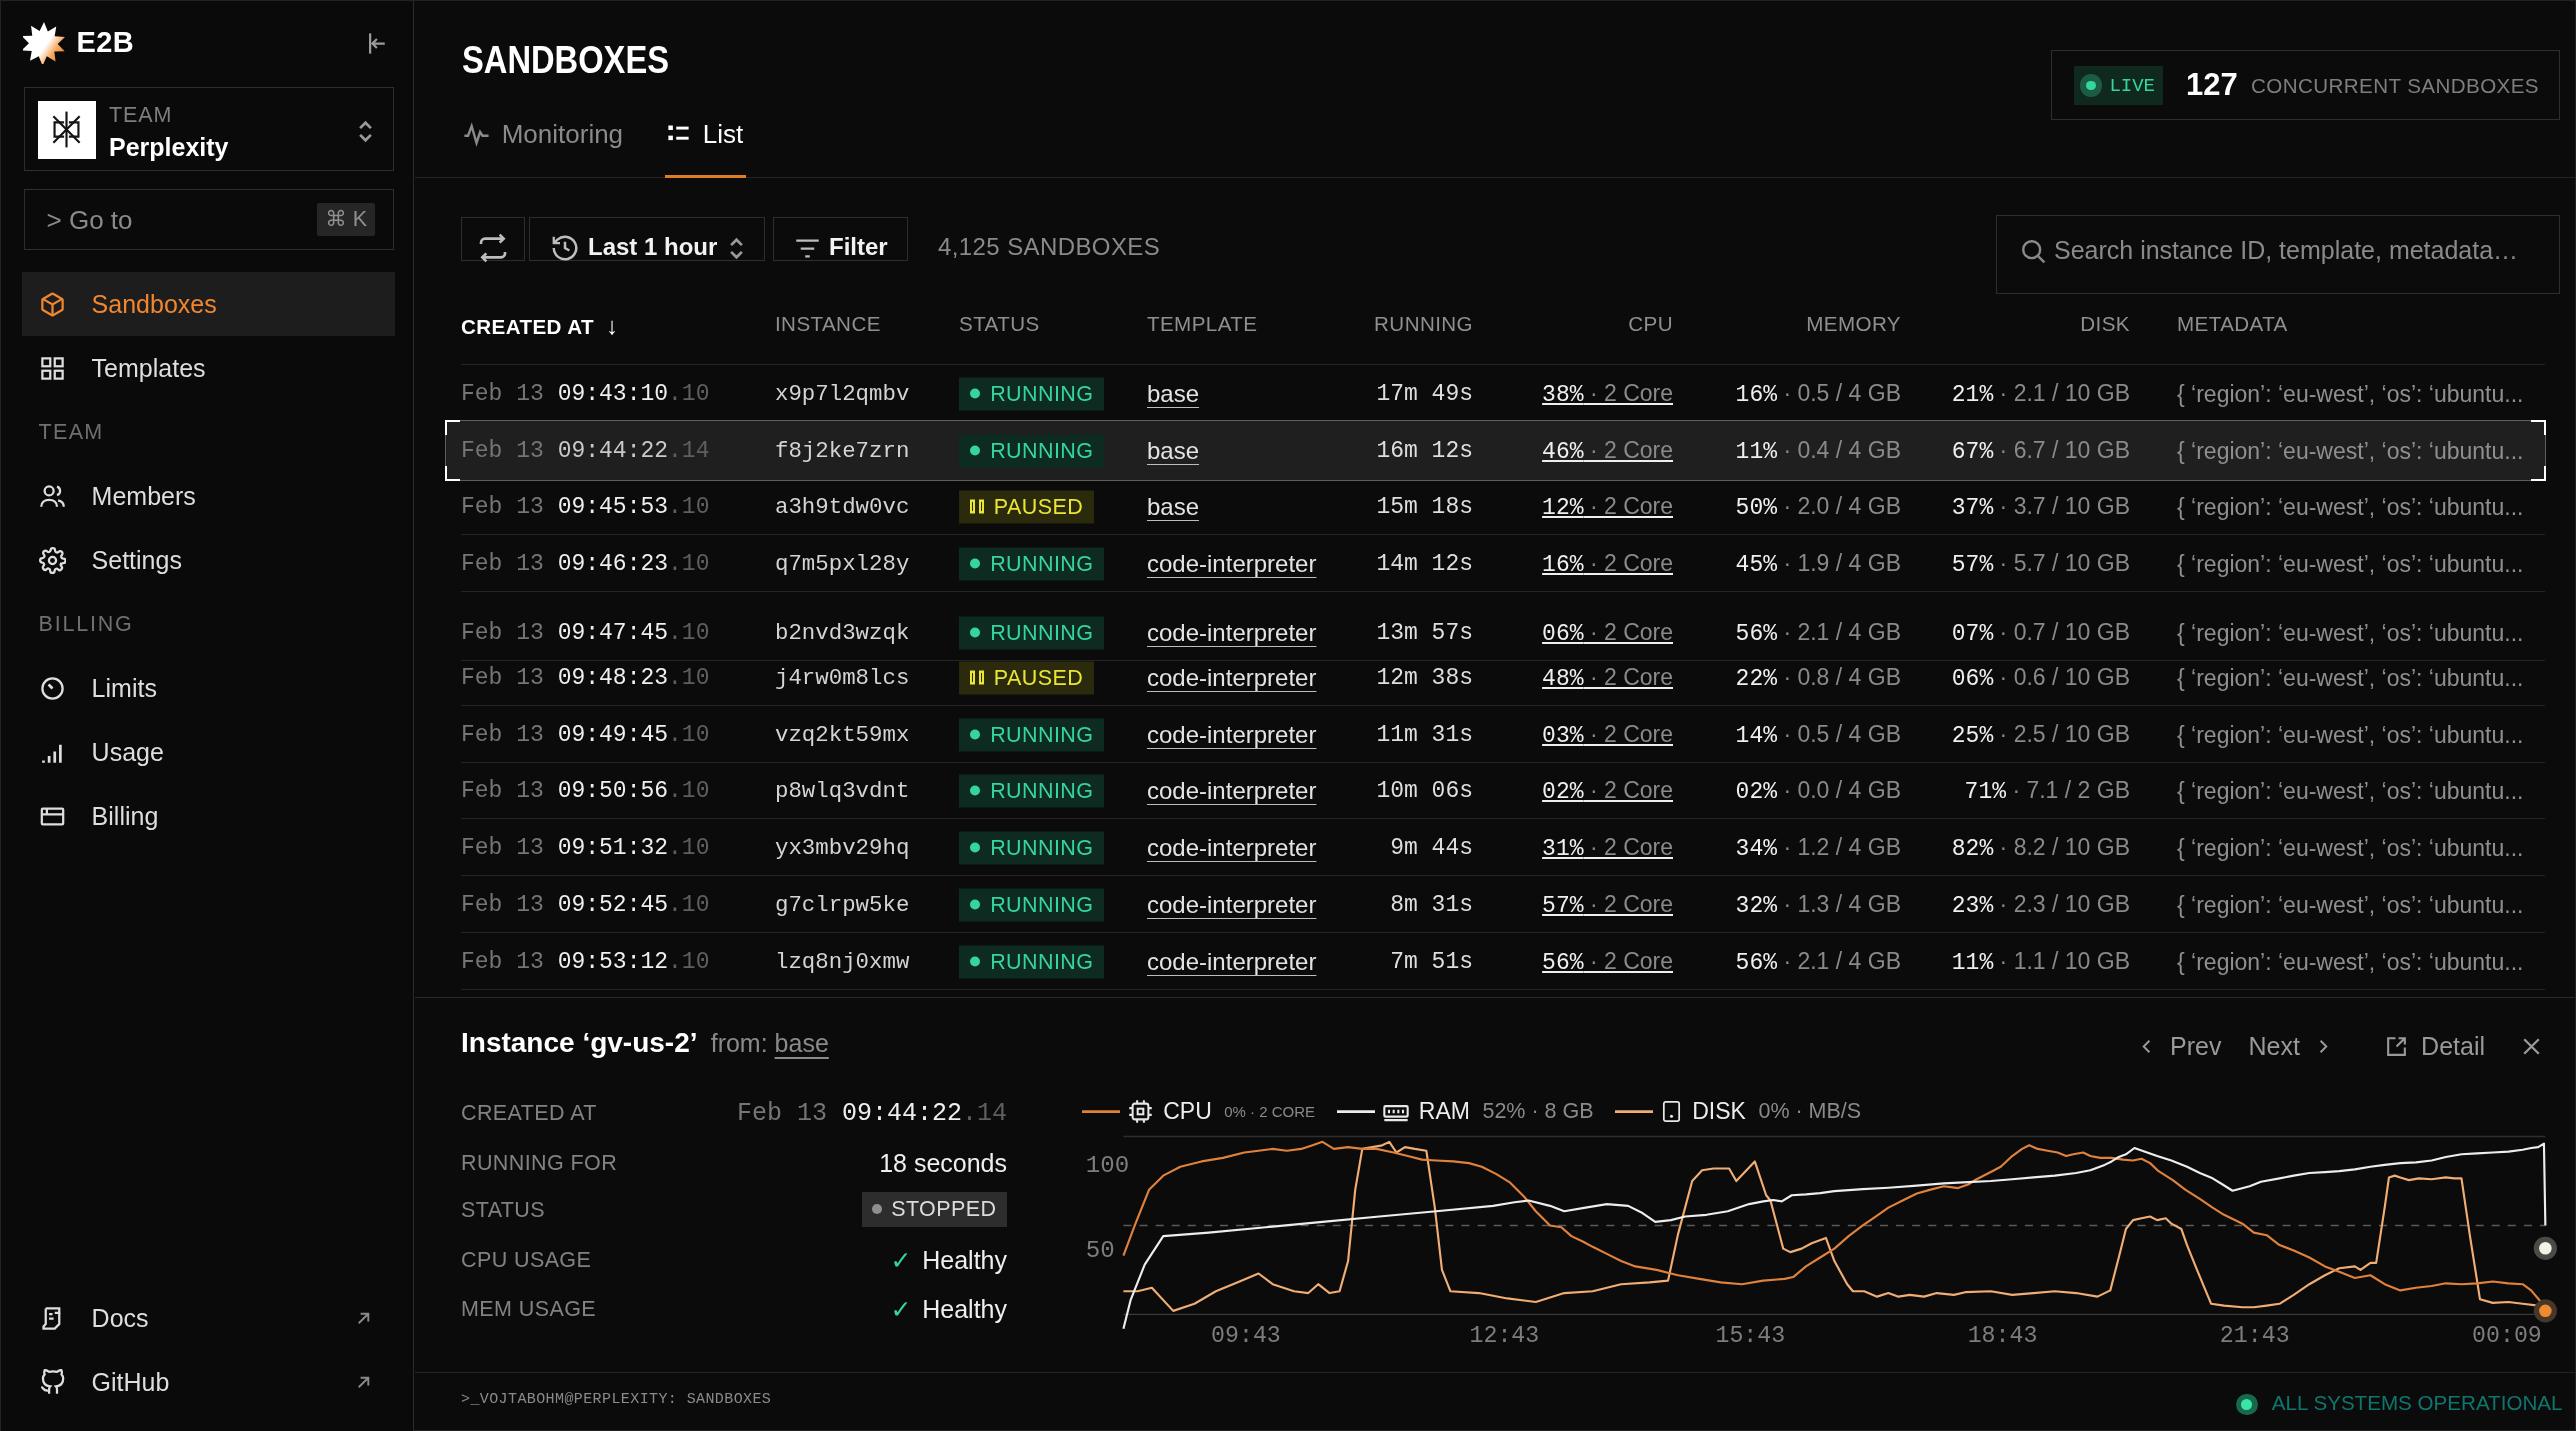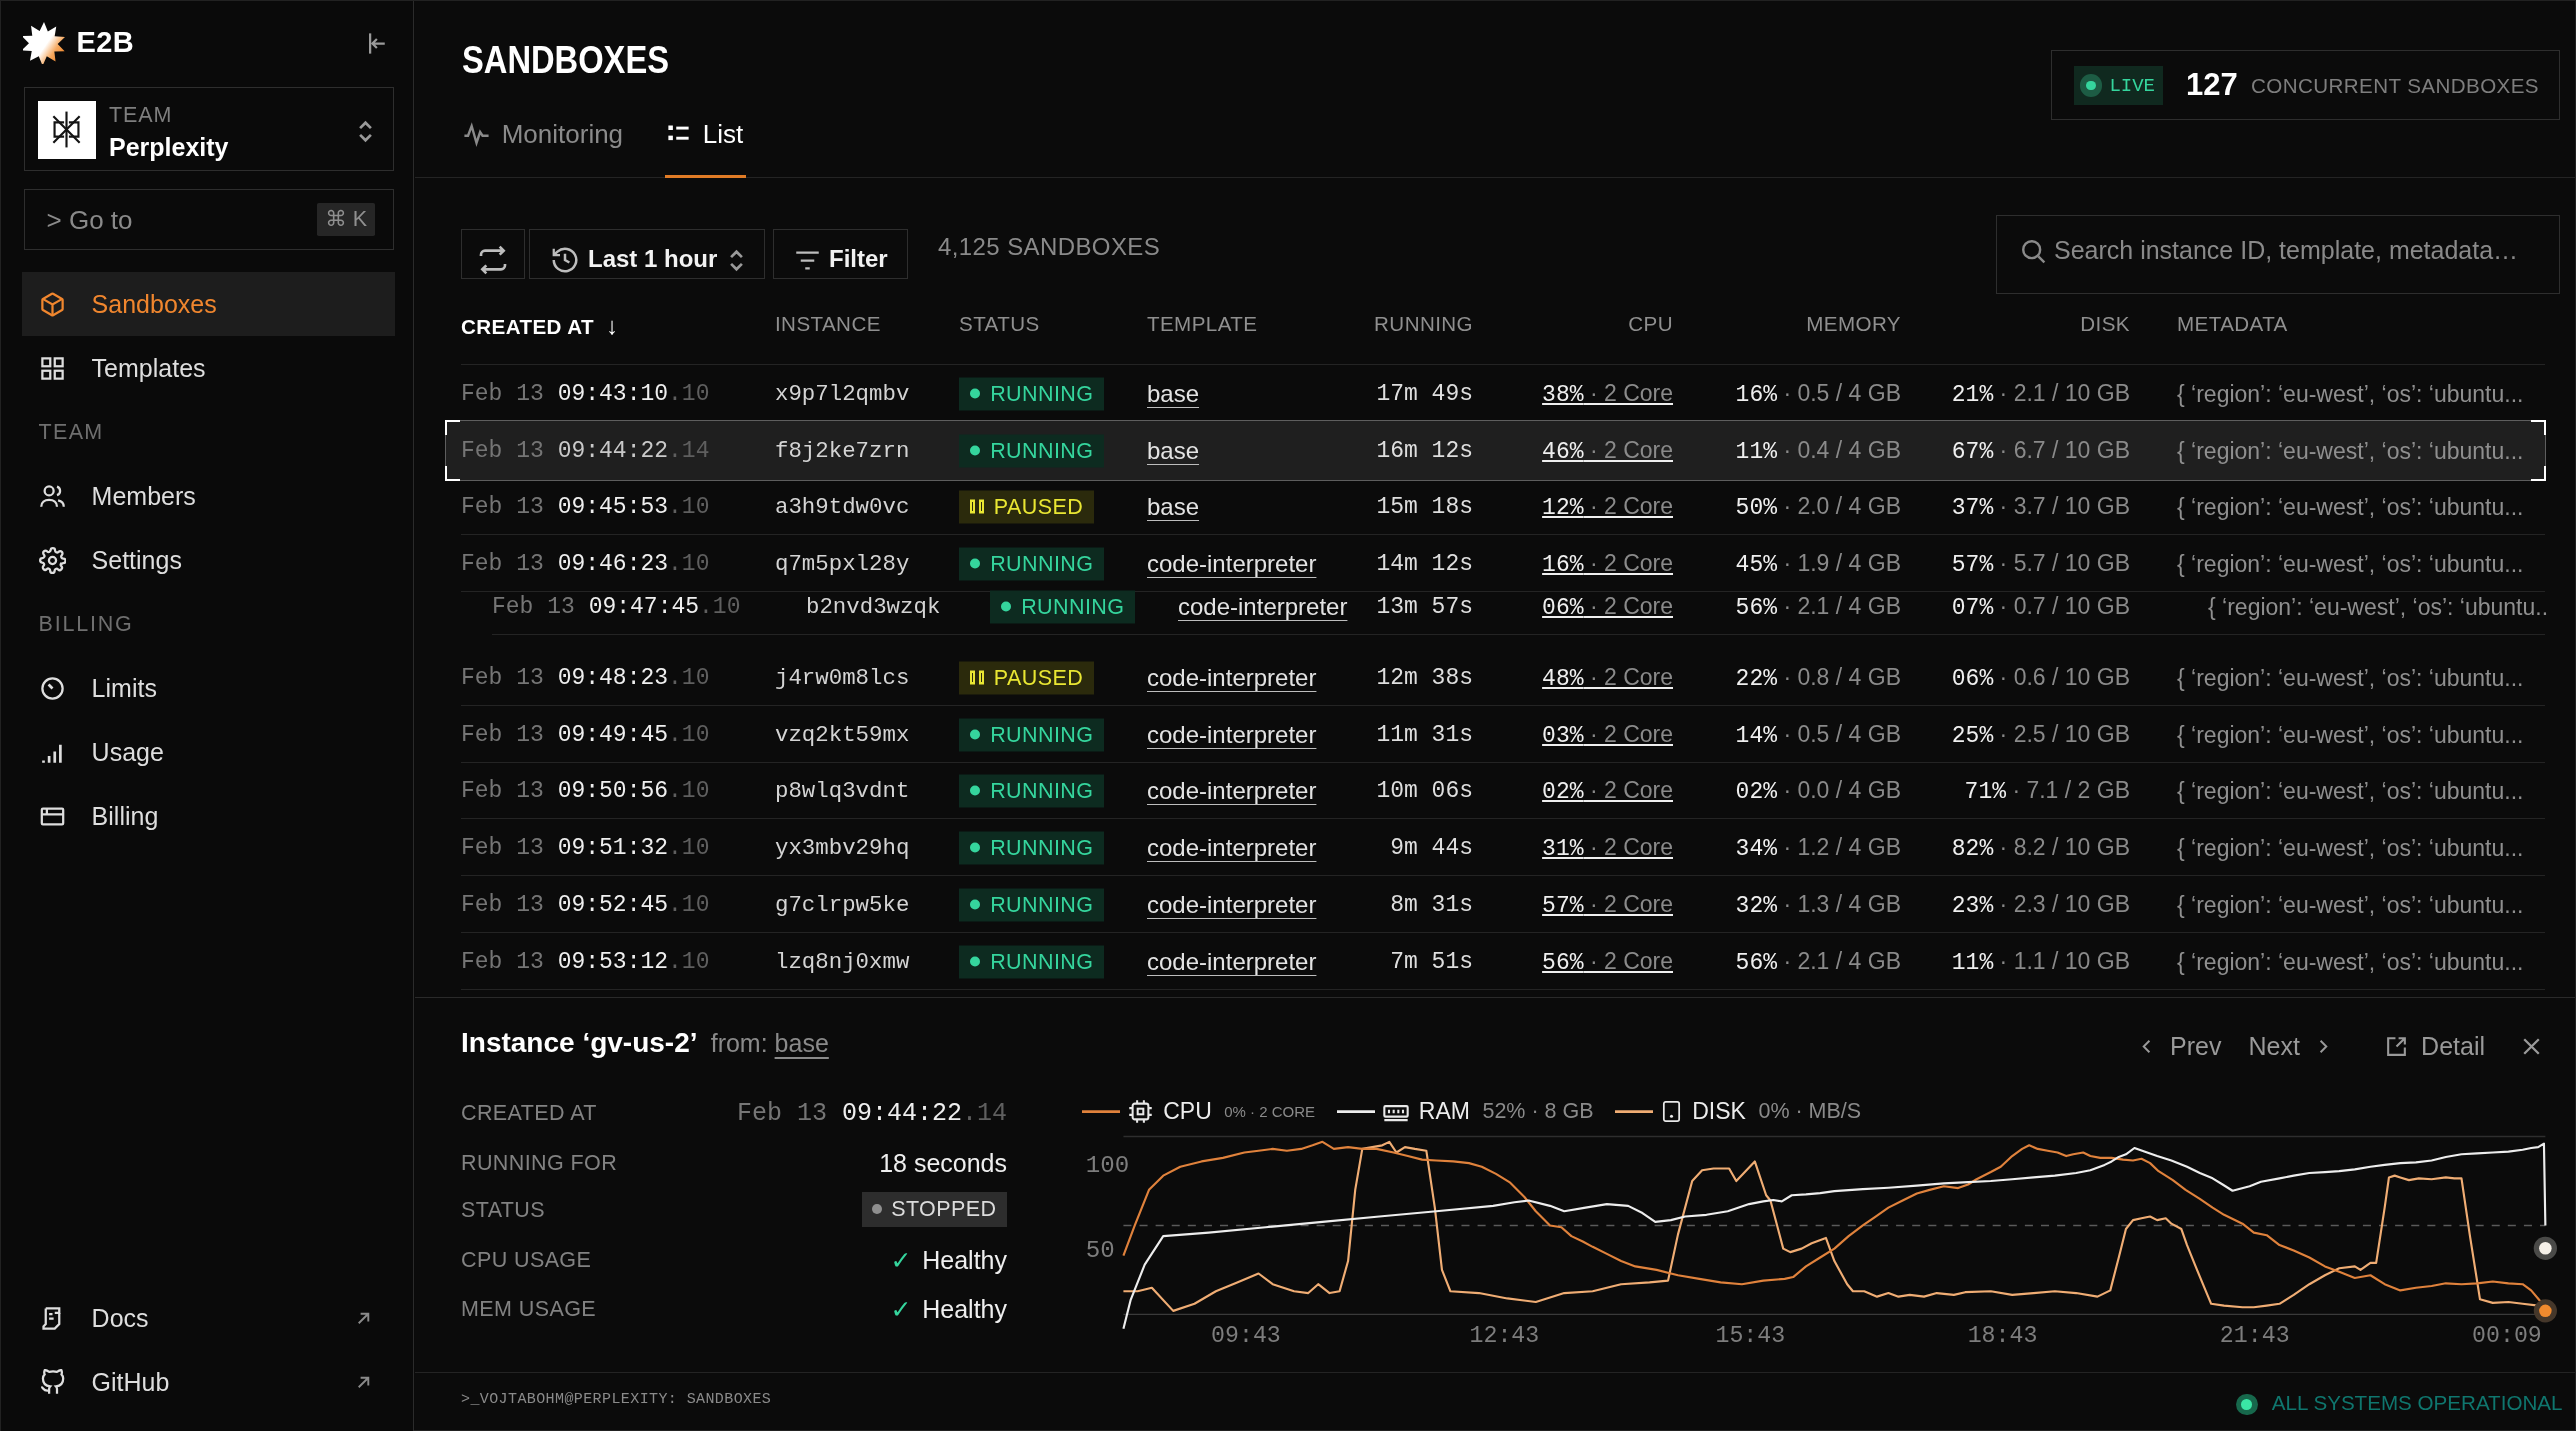--- a/index.html
+++ b/index.html
@@ -38,21 +38,21 @@
   .tab svg { margin-right:10.7px; }
   .tab.on { color:#fff; }
   .tab-under { position:absolute; left:250px; top:174px; width:81px; height:2.7px; background:#e07b26; }
   .livebox { position:absolute; right:15px; top:49px; width:509px; height:70px; border:0.9px solid #2e2e2e; }
   .livebadge { position:absolute; left:21.5px; top:15px; height:39px; background:#10291f; display:flex; align-items:center; padding:0 8px 0 6.3px; font-size:19px; color:#35d59d; font-family:"Liberation Mono",monospace; }
   .livedot { width:22.4px; height:22.4px; border-radius:50%; background:#1d5c44; margin-right:7.2px; position:relative; }
   .livedot:after { content:""; position:absolute; left:6.3px; top:6.3px; width:9.8px; height:9.8px; border-radius:50%; background:#35d59d; }
   .livenum { position:absolute; left:134px; top:16px; font-size:31px; font-weight:bold; color:#fff; }
   .livetxt { position:absolute; left:199px; top:23px; font-size:20.6px; color:#7e7e7e; letter-spacing:0.4px; white-space:nowrap; }
   
-  .btn { position:absolute; top:228px; height:50px; border:0.9px solid #2e2e2e; color:#e8e8e8; }
+  .btn { position:absolute; top:216px; height:44px; border:0.9px solid #2e2e2e; color:#e8e8e8; }
   .count { position:absolute; left:523px; top:232px; font-size:24px; color:#8a8a8a; letter-spacing:0.4px; }
   .search { position:absolute; top:214px; height:79px; right:15px; width:564px; border:0.9px solid #2e2e2e; color:#8a8a8a; font-size:25px; }
   
   .tbl { position:absolute; left:0; top:277px; right:0; height:719px; }
   .th { position:absolute; top:34px; height:36px; font-size:20.6px; color:#8f8f8f; letter-spacing:0.4px; }
   .thline { position:absolute; left:46px; right:30px; top:86px; height:0.9px; background:#242424; }
   .row { position:absolute; left:0; right:0; height:57px; }
   .row .sep { position:absolute; left:46px; right:30px; bottom:0; height:0.9px; background:#242424; }
   .cell { position:absolute; top:50%; transform:translateY(-50%); white-space:nowrap; }
   .c-date { left:46px; font-family:"Liberation Mono",monospace; font-size:23px; color:#efefef; }
@@ -329,21 +329,21 @@
 <div class="cell c-inst">q7m5pxl28y</div>
 <div class="cell c-stat"><span class="badge b-run"><span class="d"></span>RUNNING</span></div>
 <div class="cell c-tmpl">code-interpreter</div>
 <div class="cell c-run">14m 12s</div>
 <div class="cell c-cpu">16%<span class="unit"> · 2 Core</span></div>
 <div class="cell c-mem">45%<span class="unit"> · 1.9 / 4 GB</span></div>
 <div class="cell c-dsk">57%<span class="unit"> · 5.7 / 10 GB</span></div>
 <div class="cell c-meta">{ ‘region’: ‘eu-west’, ‘os’: ‘ubuntu...</div>
 <div class="sep"></div>
         </div>
-<div class="row" style="top:300px;margin-left:31px;">
+<div class="row" style="top:326px;">
 <div class="cell c-date"><span class="dim">Feb 13 </span>09:47:45<span class="dim2">.10</span></div>
 <div class="cell c-inst">b2nvd3wzqk</div>
 <div class="cell c-stat"><span class="badge b-run"><span class="d"></span>RUNNING</span></div>
 <div class="cell c-tmpl">code-interpreter</div>
 <div class="cell c-run">13m 57s</div>
 <div class="cell c-cpu">06%<span class="unit"> · 2 Core</span></div>
 <div class="cell c-mem">56%<span class="unit"> · 2.1 / 4 GB</span></div>
 <div class="cell c-dsk">07%<span class="unit"> · 0.7 / 10 GB</span></div>
 <div class="cell c-meta">{ ‘region’: ‘eu-west’, ‘os’: ‘ubuntu...</div>
 <div class="sep"></div>

